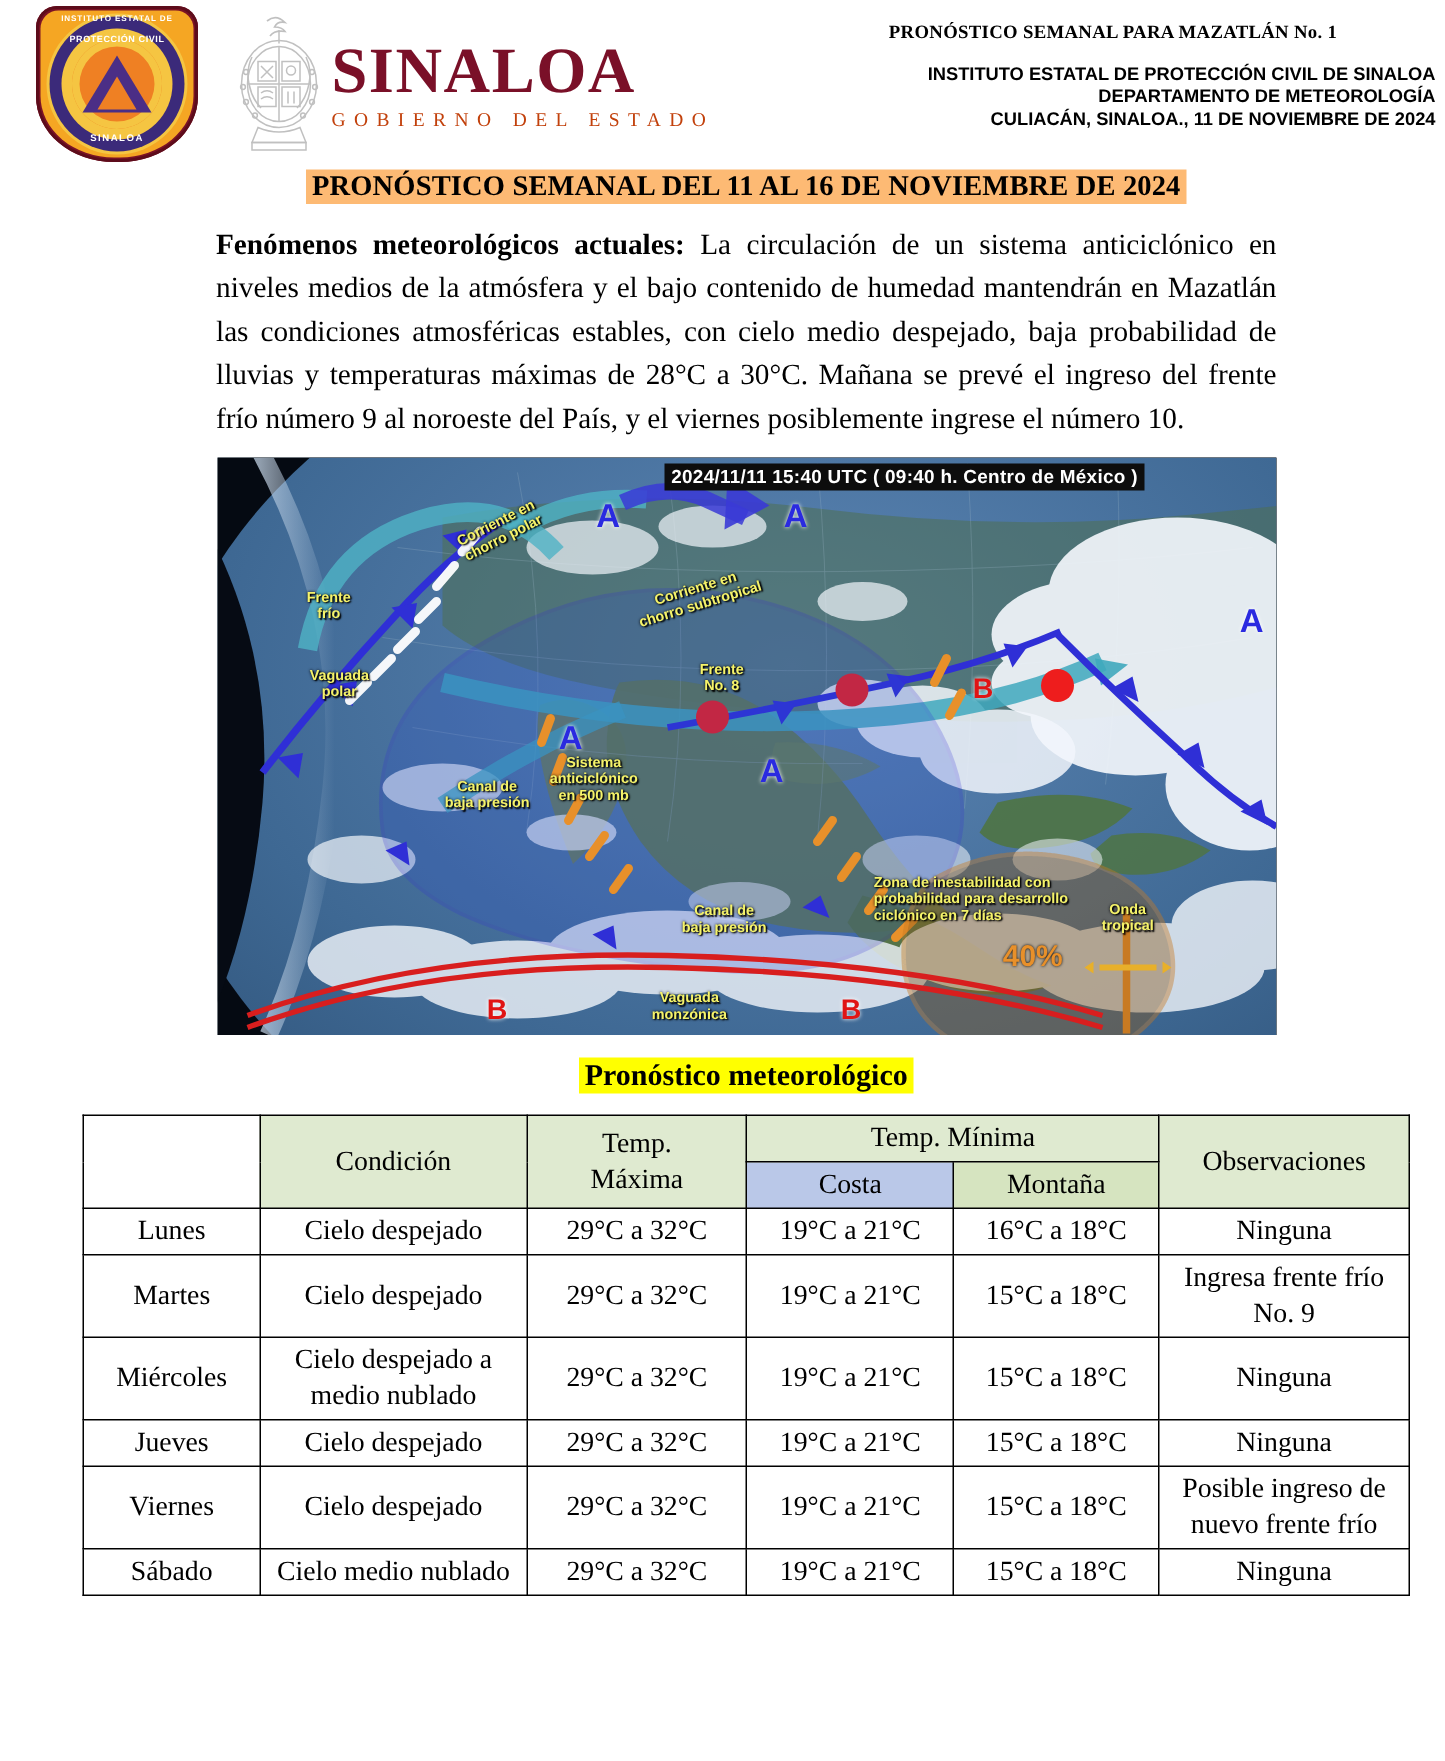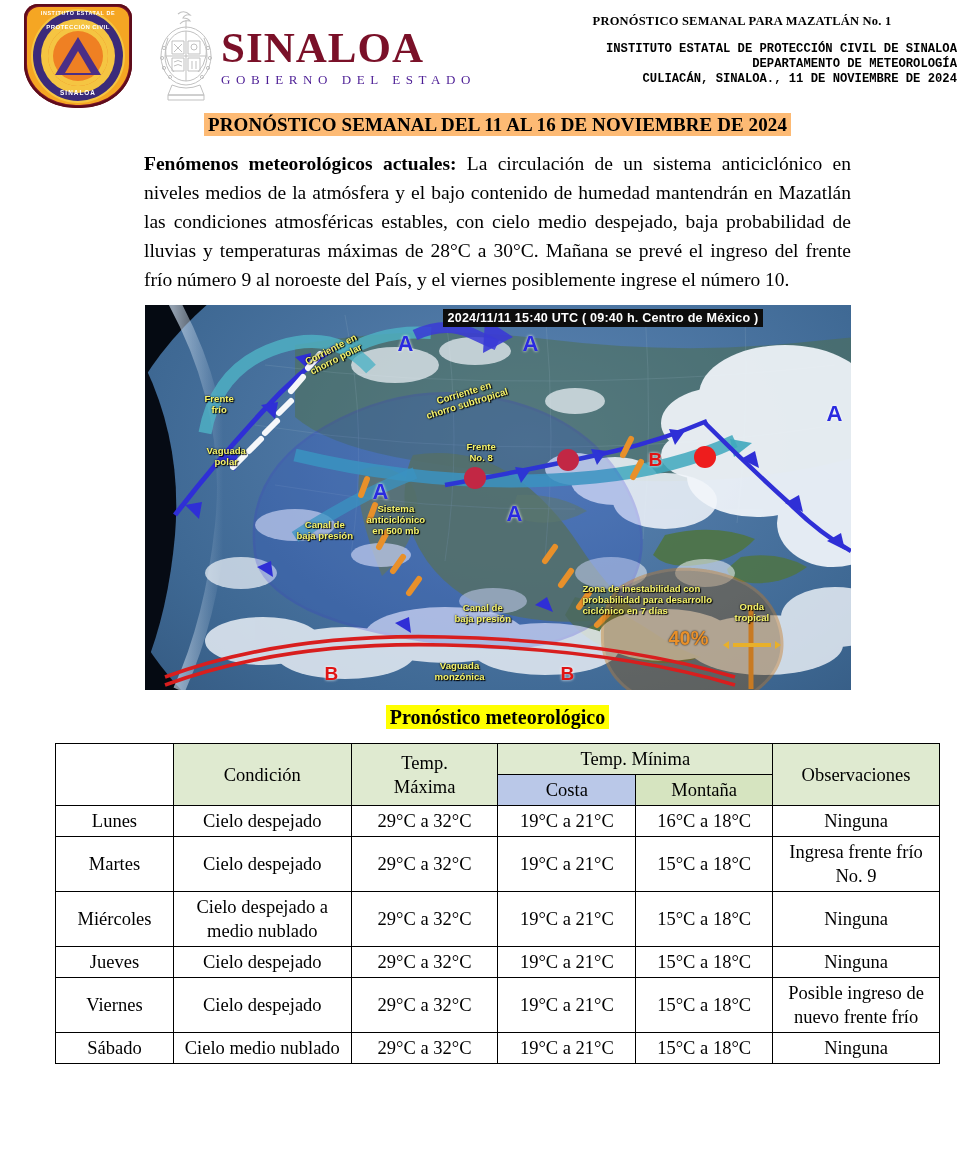--- a/index.html
+++ b/index.html
@@ -55,30 +55,30 @@
   .pc-txt-bot{bottom:12px;left:0;font-size:6.4px;letter-spacing:1px;}
 
   .coat{position:absolute;left:132px;top:8px;width:76px;height:96px;opacity:.55;}
 
   .sin-wrap{position:absolute;left:205px;top:26px;}
   .sin-name{
     font-family:"Liberation Serif",serif;font-weight:bold;font-size:43px;
     color:#7a1028;letter-spacing:1px;line-height:44px;
   }
   .sin-sub{
-    font-family:"Liberation Serif",serif;font-size:13px;color:#4c1d95;
+    font-family:"Liberation Serif",serif;font-size:13px;color:#c2410c;
     letter-spacing:5.6px;margin-top:2px;
   }
 
   .hdr-right{position:absolute;right:22px;top:14px;text-align:right;width:520px;}
   .hdr-line1{
     font-family:"Liberation Serif",serif;font-weight:bold;font-size:12.5px;
     letter-spacing:.2px;text-align:center;padding-left:90px;
   }
-  .hdr-block{margin-top:13px;font-family:Liberation Mono, monospace;
+  .hdr-block{margin-top:13px;font-family:Liberation Sans, sans-serif;
     font-weight:bold;font-size:12.2px;line-height:15px;text-align:right;}
 
   
   .title-bar{text-align:center;margin-top:2px;}
   .title-hl{
     background:#fdba74;font-weight:bold;font-size:19px;
     letter-spacing:.1px;padding:1px 4px;
   }
 
   

